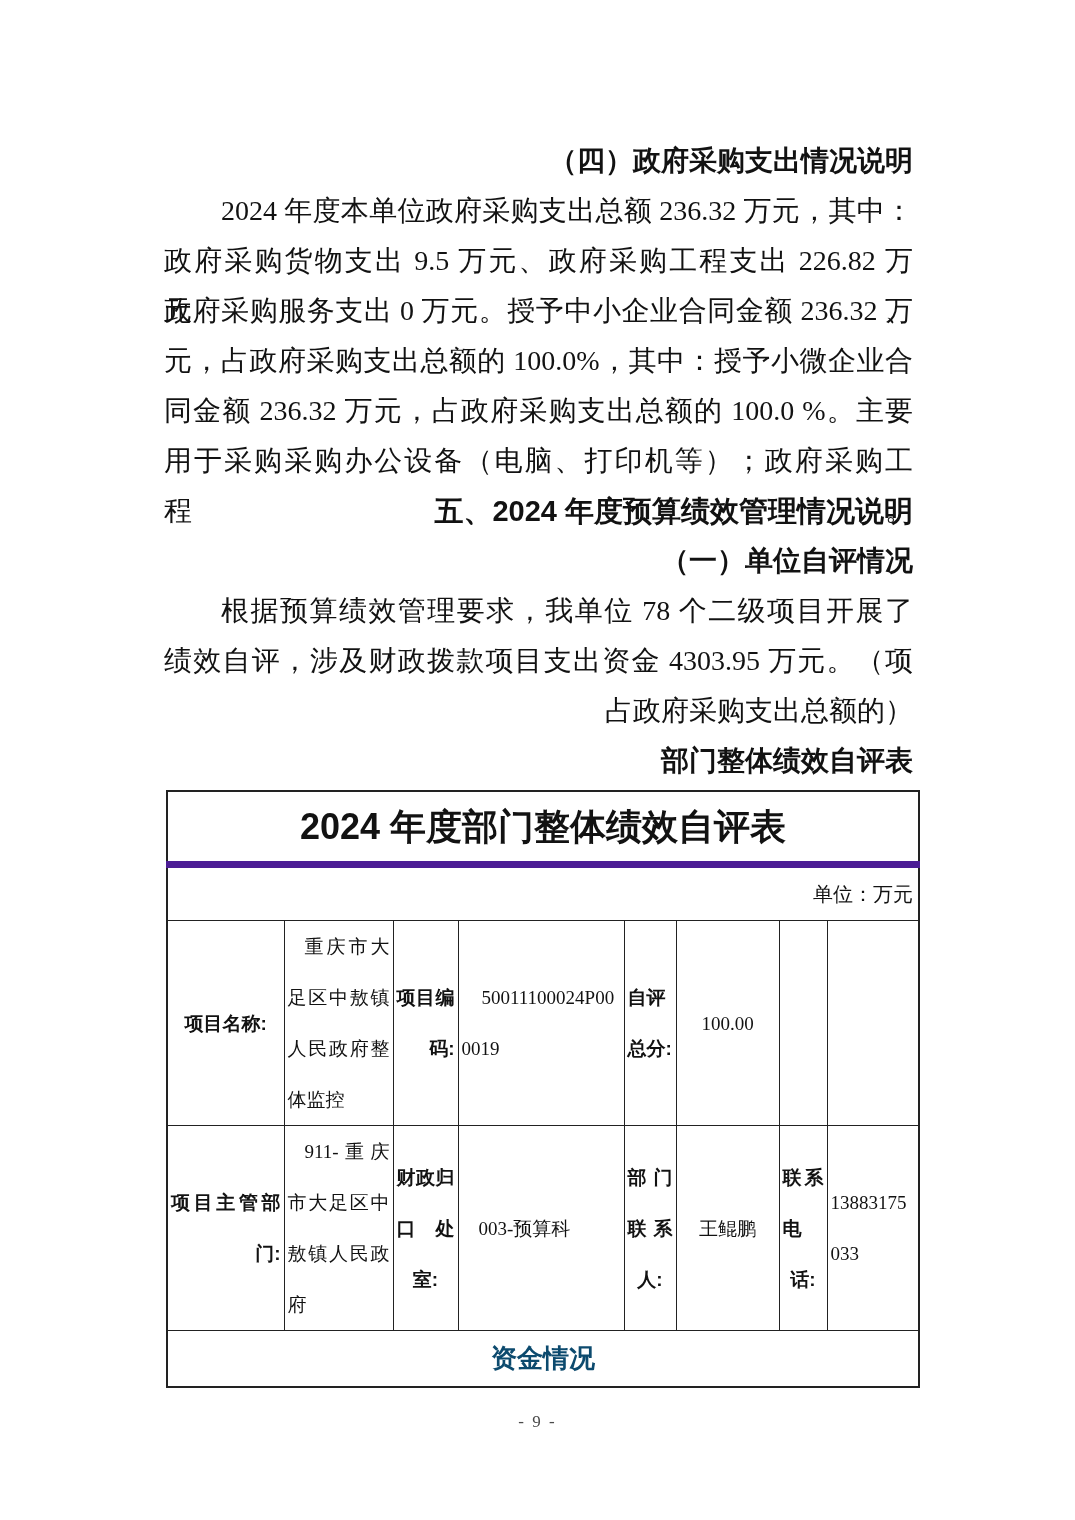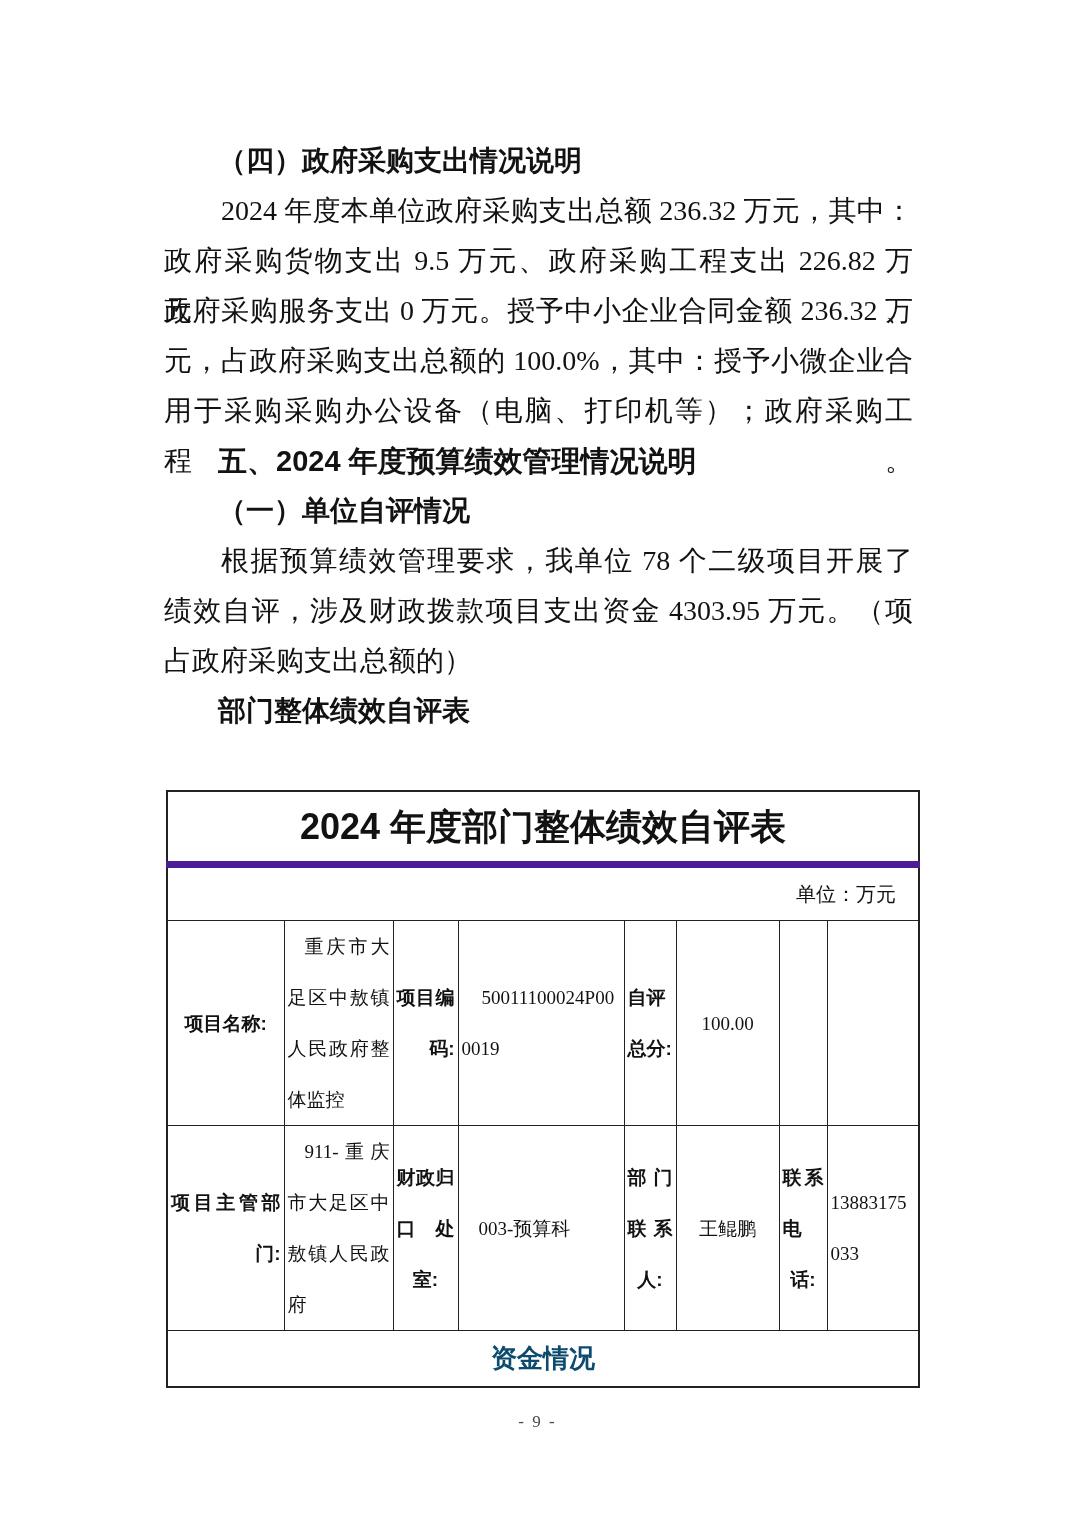--- a/index.html
+++ b/index.html
@@ -5,21 +5,21 @@
   html,body{margin:0;padding:0;background:#ffffff;}
   body{
     width:1075px;height:1520px;overflow:hidden;position:relative;
     font-family:"Liberation Serif","DejaVu Serif",serif;
     color:#121212;
   }
   .page{position:absolute;left:0;top:0;width:1075px;height:1520px;background:#fff;}
 
   
   .content{position:absolute;left:164px;top:136px;width:749px;}
-  .tline{height:50px;line-height:50px;font-size:28px;white-space:nowrap;overflow:visible;}
+  .tline{height:50px;line-height:50px;font-size:28px;white-space:nowrap;overflow:visible;text-align:right;}
   .fill{white-space:normal;text-align:justify;text-align-last:justify;}
   .ind2{text-indent:57px;}
   .h-kai{font-weight:bold;padding-left:54px;font-size:28px;}
   .h-hei{font-weight:bold;padding-left:54px;font-size:29px;
          font-family:"Liberation Sans","DejaVu Sans",sans-serif;}
   .caption{font-weight:bold;padding-left:54px;font-size:28px;}
 
   
   table.selfeval{
     position:absolute;left:166px;top:790px;width:752px;
@@ -29,21 +29,21 @@
   }
   table.selfeval td{
     border:1px solid #222222;vertical-align:middle;
     line-height:51px;overflow:hidden;padding:0 3px;
   }
   tr.row-title td{height:69px;text-align:center;border-bottom:7px solid #4c1d95;}
   .tbl-title{
     font-family:"Liberation Sans","DejaVu Sans",sans-serif;
     font-weight:bold;font-size:36px;line-height:69px;
   }
-  tr.row-unit td{height:52px;text-align:right;font-size:20px;padding-right:22px;line-height:52px;}
+  tr.row-unit td{height:52px;text-align:right;font-size:20px;padding-right:5px;line-height:52px;}
   tr.row-d1 td{height:203px;}
   tr.row-d2 td{height:204px;}
   tr.row-funds td{height:55px;text-align:center;}
   .funds-text{
     font-family:"Liberation Sans","DejaVu Sans",sans-serif;
     font-weight:bold;font-size:26px;color:#0c4a6e;line-height:55px;
   }
   td.lbl{
     font-family:"Liberation Sans","DejaVu Sans",sans-serif;
     font-weight:bold;
@@ -67,20 +67,21 @@
 
 <div class="page">
 
   <div class="content">
     <div class="tline h-kai">（四）政府采购支出情况说明</div>
 
     <div class="tline fill ind2">2024 年度本单位政府采购支出总额 236.32 万元，其中：</div>
     <div class="tline fill">政府采购货物支出 9.5 万元、政府采购工程支出 226.82 万元、</div>
     <div class="tline fill">政府采购服务支出 0 万元。授予中小企业合同金额 236.32 万</div>
     <div class="tline fill">元，占政府采购支出总额的 100.0%，其中：授予小微企业合</div>
+    <div class="tline fill">同金额 236.32 万元，占政府采购支出总额的 100.0 %。主要</div>
     <div class="tline fill">用于采购采购办公设备（电脑、打印机等）；政府采购工程。</div>
 
     <div class="tline h-hei">五、2024 年度预算绩效管理情况说明</div>
     <div class="tline h-kai">（一）单位自评情况</div>
 
     <div class="tline fill ind2">根据预算绩效管理要求，我单位 78 个二级项目开展了</div>
     <div class="tline fill">绩效自评，涉及财政拨款项目支出资金 4303.95 万元。（项</div>
     <div class="tline">占政府采购支出总额的）</div>
 
     <div class="tline caption">部门整体绩效自评表</div>

